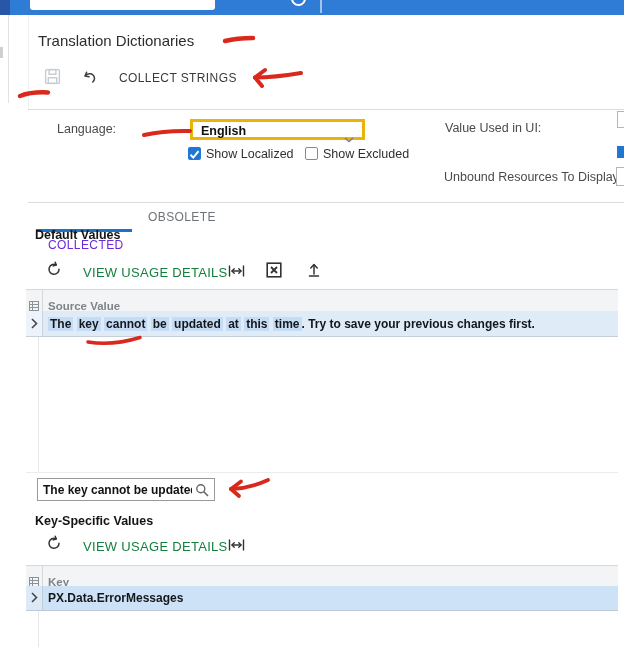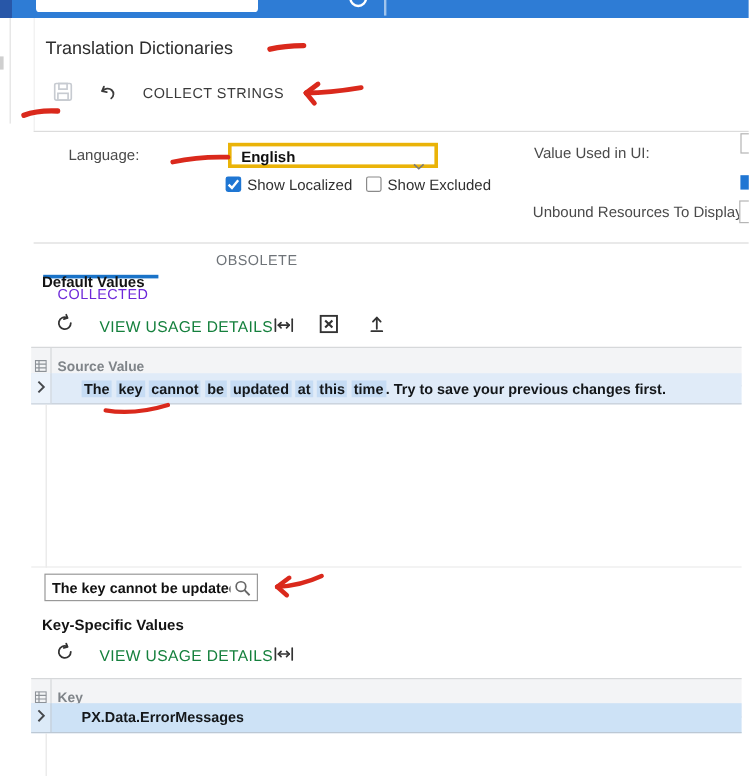--- a/index.html
+++ b/index.html
@@ -40,21 +40,21 @@
   .cb2 { left:305px; top:147px; } .cb2-label { left:323px; top:147px; color:#303030; }
   .lbl-ui { left:445px; top:121px; }
   .lbl-unbound { left:444px; top:170px; }
   .cut-dd { left:617px; top:111px; width:10px; height:17px; background:#fff; border:1px solid #b5b5b5; }
   .cut-cb { left:617px; top:146px; width:10px; height:12px; background:#1f76d3; }
   .cut-input { left:616px; top:167px; width:10px; height:19px; background:#fff; border:1px solid #b5b5b5; }
 
   .tabs-top { left:28px; top:202px; width:596px; height:1px; background:#dbdbdb; }
   .tab { font-size:12px; letter-spacing:.4px; background:none; border:none; cursor:pointer; }
   .tab1 { left:48px; top:210px; color:#6d28d9;margin-top:28px; }
-  .tab2 { left:148px; top:210px; color:#6e7378;margin-left:32px; }
+  .tab2 { left:148px; top:210px; color:#6e7378; }
   .tab-underline { left:36px; top:229px; width:96px; height:3px; background:#1a73c8; }
 
   .section-title { font-size:12.5px; font-weight:bold; color:#141414; }
   .dv-title { left:35px; top:228px; }
   .ksv-title { left:35px; top:514px; }
 
   .grid-tb-text { font-size:13px; letter-spacing:.3px; color:#15803d; background:none; border:none; cursor:pointer; }
   .dv-refresh { left:46px; top:261px; } .dv-vud { left:83px; top:265px; }
   .dv-fit { left:228px; top:264px; } .dv-excel { left:266px; top:262px; } .dv-upload { left:306px; top:261px; }
   .ksv-refresh { left:46px; top:535px; } .ksv-vud { left:83px; top:539px; }
@@ -65,21 +65,21 @@
   .gh1 { left:26px; top:289px; } .gh2 { left:26px; top:565px; }
   .cell-sel { width:17px; border-right:1px solid #d6d8da; display:flex; align-items:center; justify-content:center; }
   .gh-label { font-size:11.5px; font-weight:bold; color:#7f8489; padding-left:5px; align-self:center; }
 
   .grid-row { width:592px; display:flex; cursor:pointer; }
   .row1 { left:26px; top:311px; height:26px; background:#e0ebf8; border-bottom:1px solid #c7cfd8; }
   .row2 { left:26px; top:586px; height:25px; background:#cde2f6; border-bottom:1px solid #bcc8d4; }
   .row1 .cell-sel { border-right:1px solid #ccd4dd; background:#ecf3fb; }
   .row2 .cell-sel { border-right:1px solid #bfcbd8; background:#dcead9; background:#dceaf8; }
   .row-text { font-size:12px; font-weight:bold; color:#14171a; padding-left:5px; align-self:center;
-    white-space:nowrap; overflow:hidden;margin-left:20px; }
+    white-space:nowrap; overflow:hidden; }
   .hl { background:#c6dcf4; padding:1px 2px; }
 
   .gline1 { left:38px; top:337px; width:1px; height:136px; background:#e6e6e6; }
   .gbot1  { left:26px; top:472px; width:592px; height:1px; background:#ececec; }
   .gline2 { left:38px; top:611px; width:1px; height:36px; background:#e6e6e6; }
 
   .filter-input { left:37px; top:478px; width:178px; height:23px; border:1px solid #999;
     background:#fff; font-family:"Liberation Sans", sans-serif; font-size:12px; font-weight:bold;
     color:#111; padding:0 22px 0 5px; }
   .filter-mag { left:195px; top:483px; }

